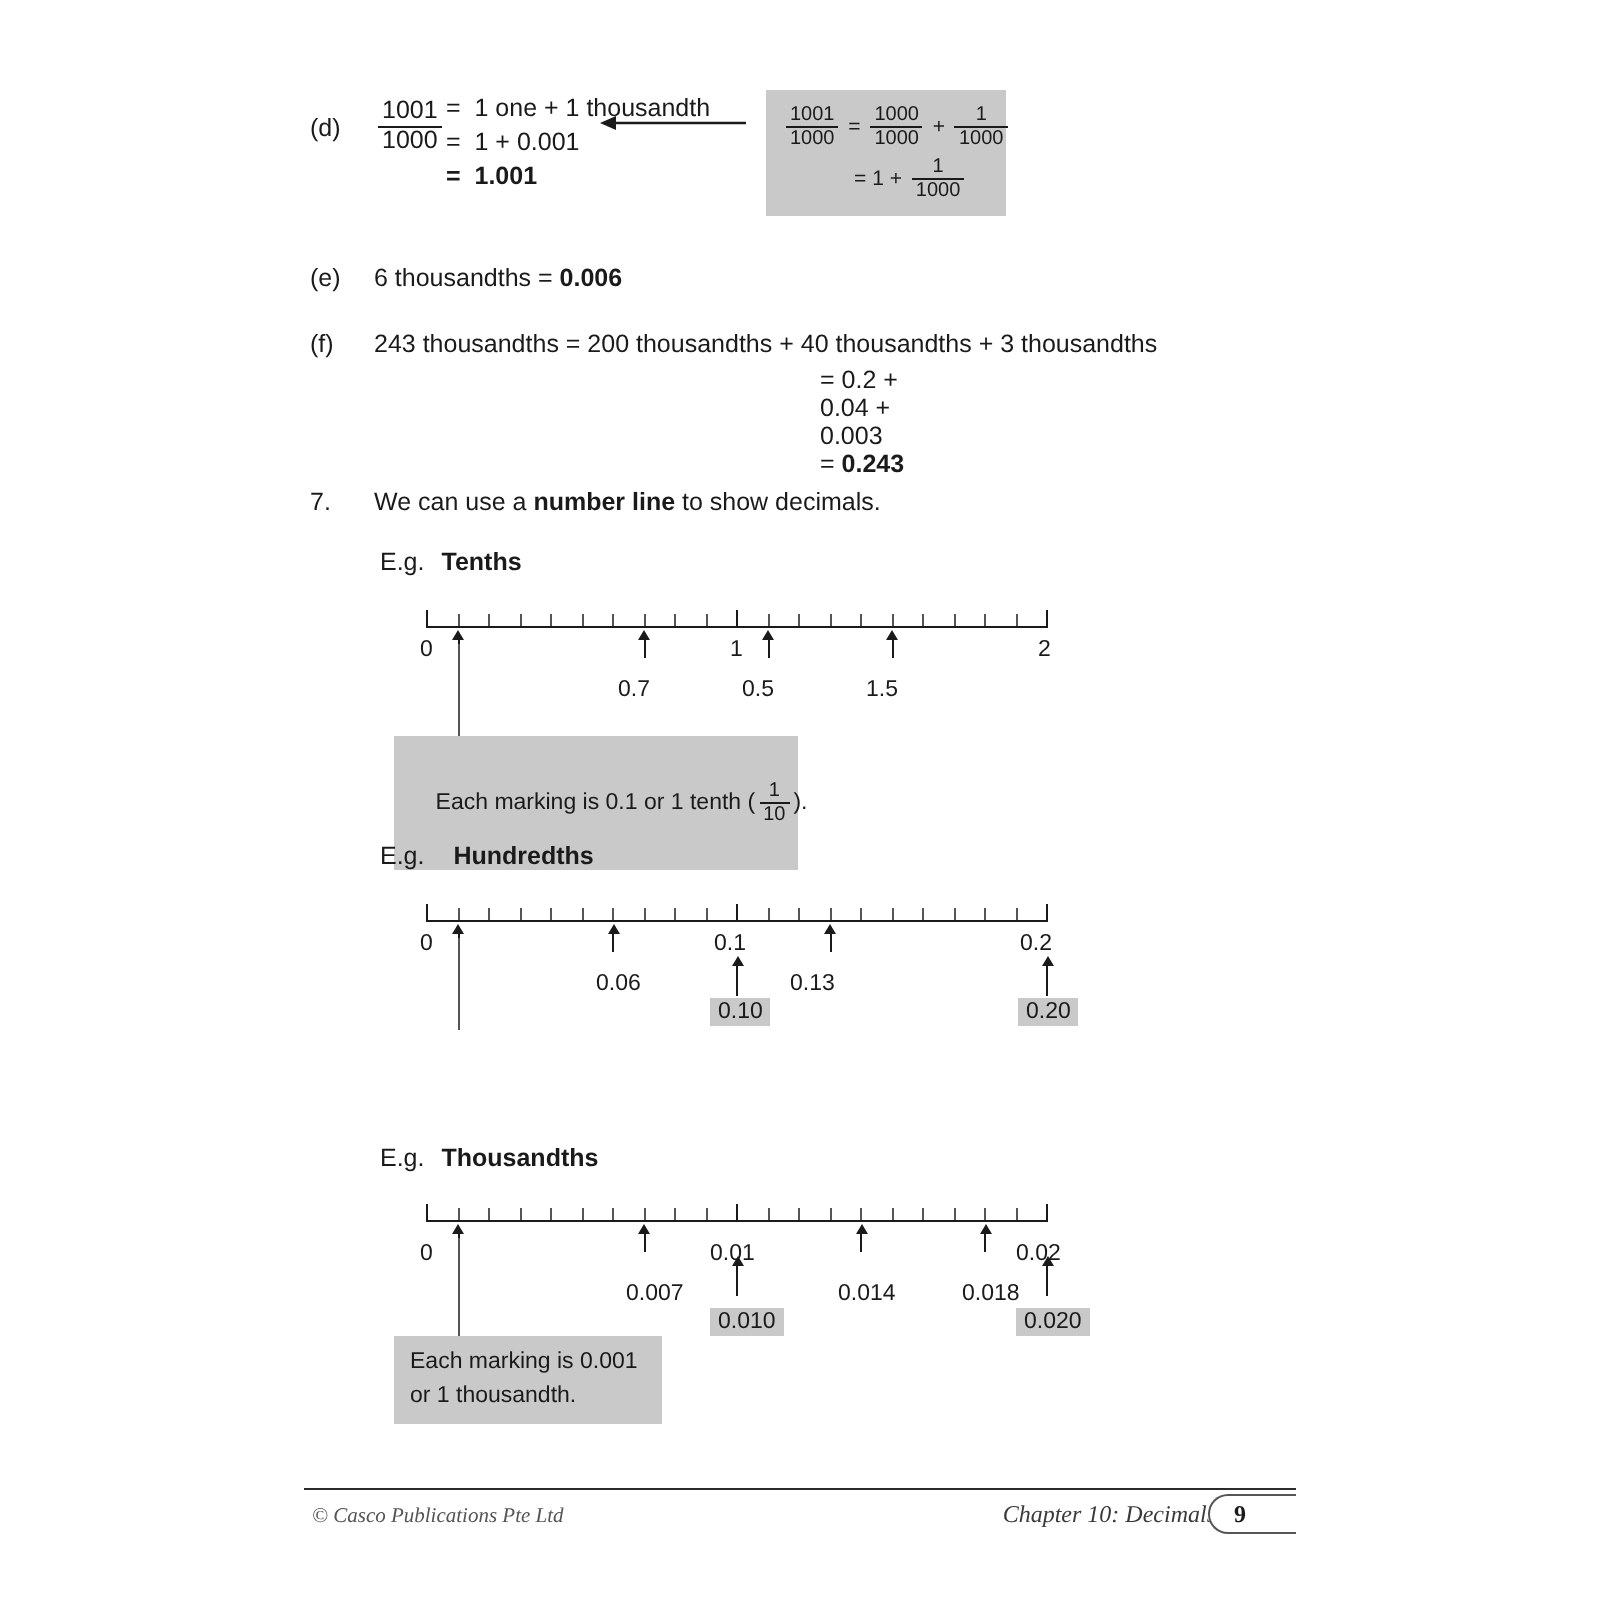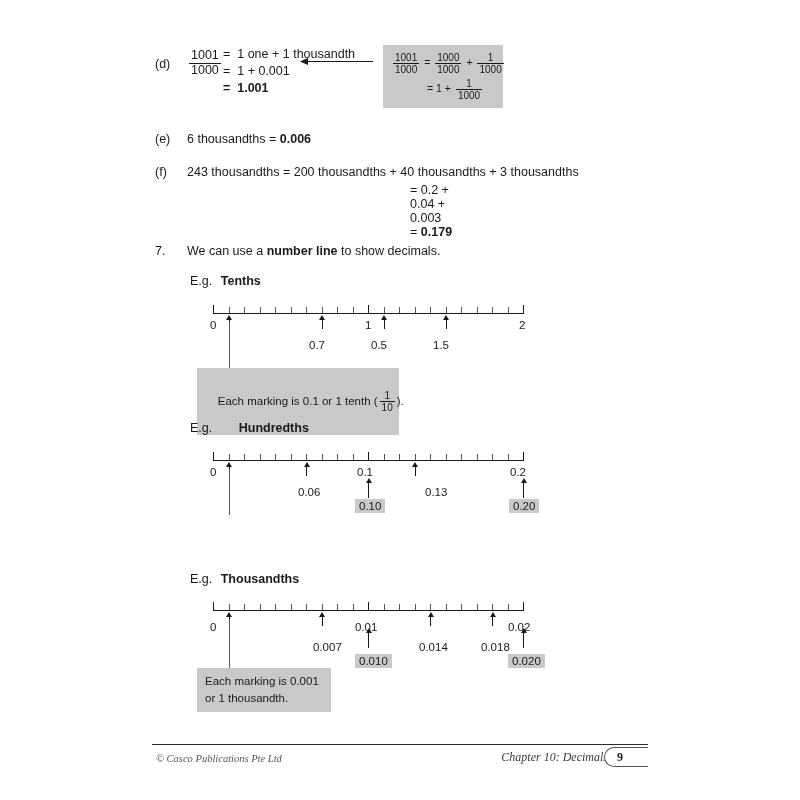--- a/index.html
+++ b/index.html
@@ -231,21 +231,21 @@
     </span>
   </div>
 
   <div class="blk" style="left:155px; top:165px;">
     <span class="mk">(f)</span>
     <span class="bd" style="top:0;">
       <div>243 thousandths = 200 thousandths + 40 thousandths + 3 thousandths</div>
     </span>
     <span style="position:absolute; left:255px; top:18px; font-size:12.5px;">
       <div>= 0.2 + 0.04 + 0.003</div>
-      <div><span>=</span>&nbsp;<span class="b">0.179</span></div>
+      <div><span>=</span>&nbsp;<span class="b">0.243</span></div>
     </span>
   </div>
 
   <div class="blk" style="left:155px; top:244px;">
     <span class="mk">7.</span>
     <span class="bd" style="top:0;">
       <span class="txt">We can use a </span><span class="txt b">number line</span><span class="txt"> to show decimals.</span>
     </span>
   </div>
 
@@ -291,21 +291,21 @@
   <div class="axlabel" style="left:371px; top:339px;">0.5</div>
   <div class="axlabel" style="left:433px; top:339px;">1.5</div>
 
   <div class="leader" style="left:228.5px; top:322px; height:47px;"></div>
   <div class="note" style="left:197px; top:368px; width:186px;">
     <span>Each marking is 0.1 or 1 tenth (</span><span class="frac sm inline-frac"><span class="num">1</span><span class="den">10</span></span><span>).</span>
   </div>
 
   <div class="eg-label" style="left:190px; top:421px;">
     <span>E.g.</span>
-    <span class="b" style="margin-left:23px;">Hundredths</span>
+    <span class="b" style="margin-left:11px;">Hundredths</span>
   </div>
 
   <div class="nlwrap" id="fig1" style="left:213px; top:460px; width:310px;">
     <div class="axis" style="width:310px;"></div>
   <div class="tick major" style="left: 0px; top: -8px; height: 9px;"></div>
       <div class="tick" style="left: 15.5px; top: -6px; height: 6px;"></div>
       <div class="tick" style="left: 31px; top: -6px; height: 6px;"></div>
       <div class="tick" style="left: 46.5px; top: -6px; height: 6px;"></div>
       <div class="tick" style="left: 62px; top: -6px; height: 6px;"></div>
       <div class="tick" style="left: 77.5px; top: -6px; height: 6px;"></div>
@@ -329,21 +329,21 @@
       <div class="ptr" style="left: 201.5px; top: 6px; height: 10px;"></div>
       <div class="ptr" style="left: 155px; top: 22px; height: 16px;"></div>
       <div class="ptr" style="left: 310px; top: 22px; height: 16px;"></div>
     </div>
 
   <div class="axlabel" style="left:210px; top:466px;">0</div>
   <div class="axlabel" style="left:357px; top:466px;">0.1</div>
   <div class="axlabel" style="left:510px; top:466px;">0.2</div>
 
   <div class="axlabel" style="left:298px; top:486px;">0.06</div>
-  <div class="axlabel" style="left:425px; top:486px;">0.13</div>
+  <div class="axlabel" style="left:395px; top:486px;">0.13</div>
 
   <div class="vbox" style="left:355px; top:499px;">0.10</div>
   <div class="vbox" style="left:509px; top:499px;">0.20</div>
 
   <div class="leader" style="left:228.5px; top:469px; height:46px;"></div>
 
   <div class="eg-label" style="left:190px; top:572px;">
     <span>E.g.</span>
     <span class="b" style="margin-left:5px;">Thousandths</span>
   </div>

